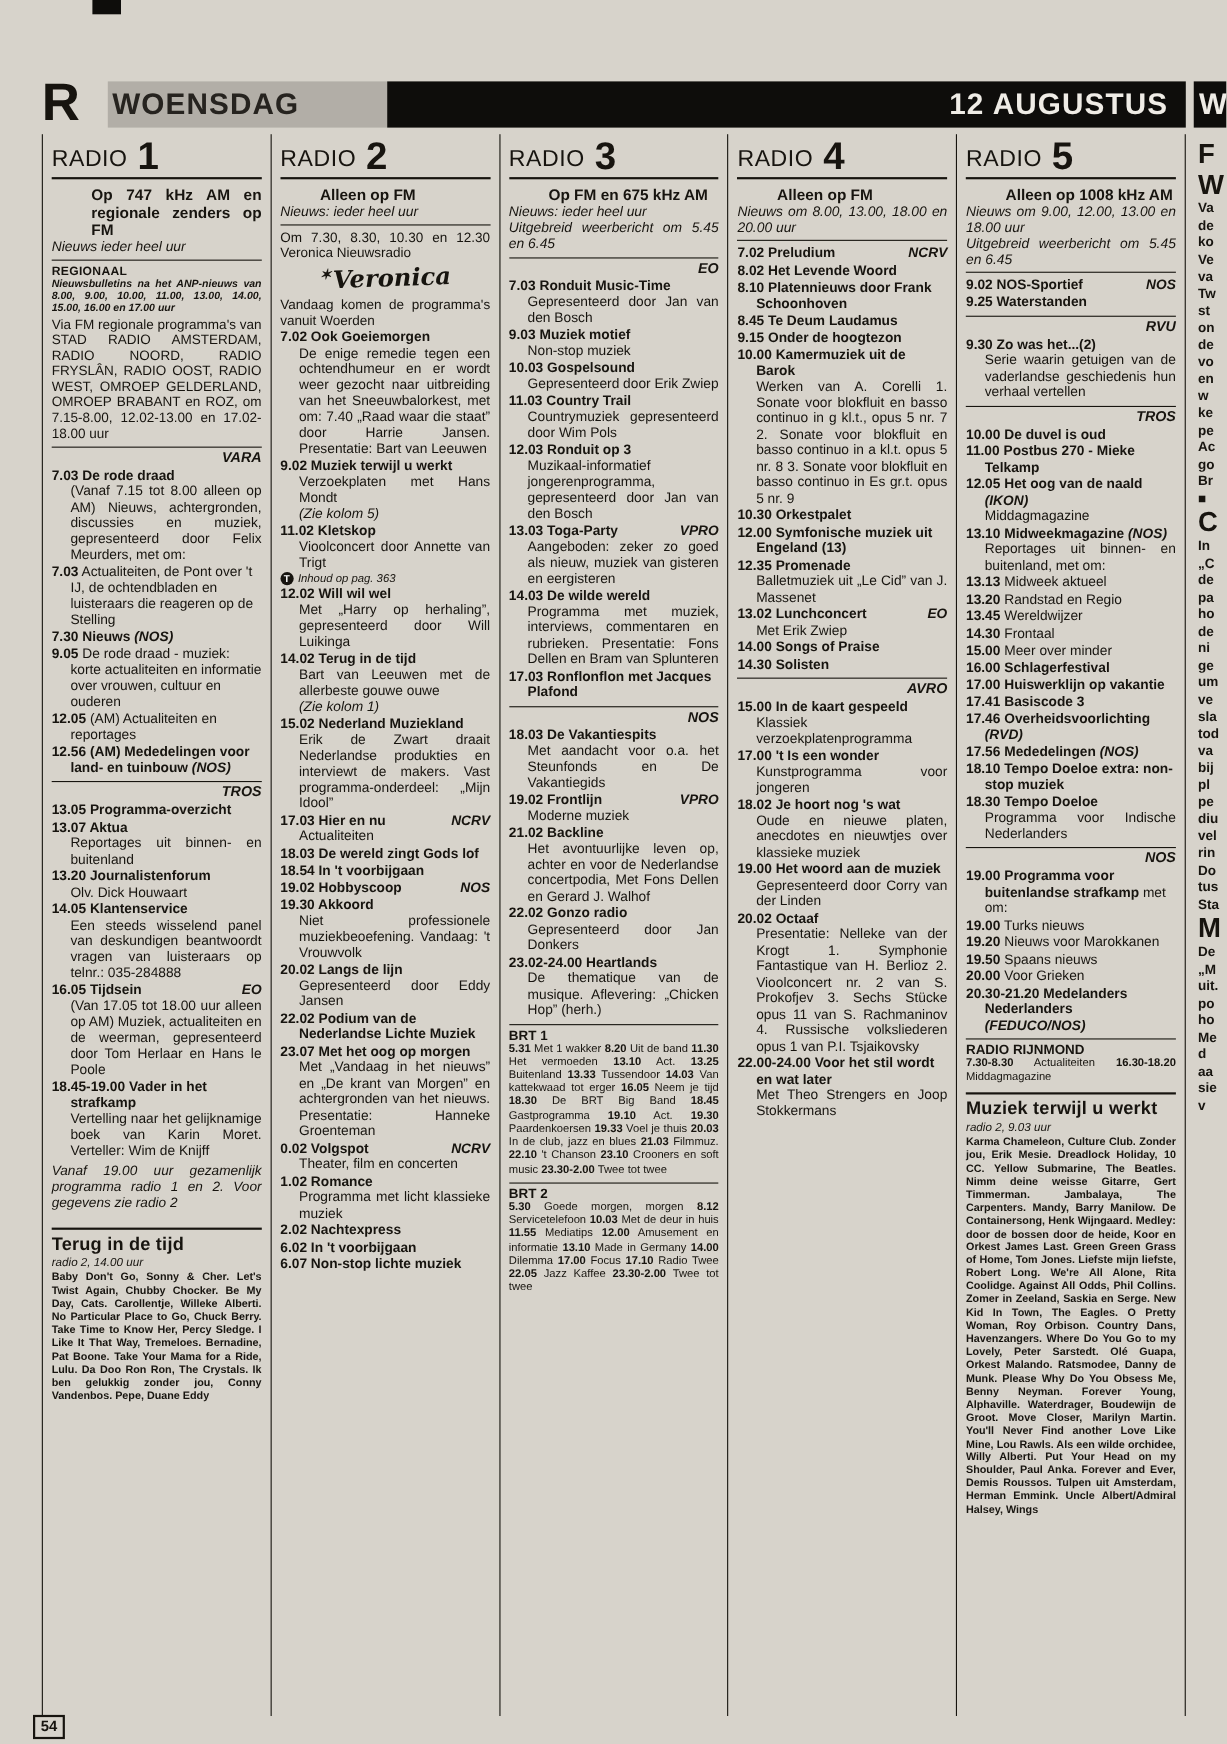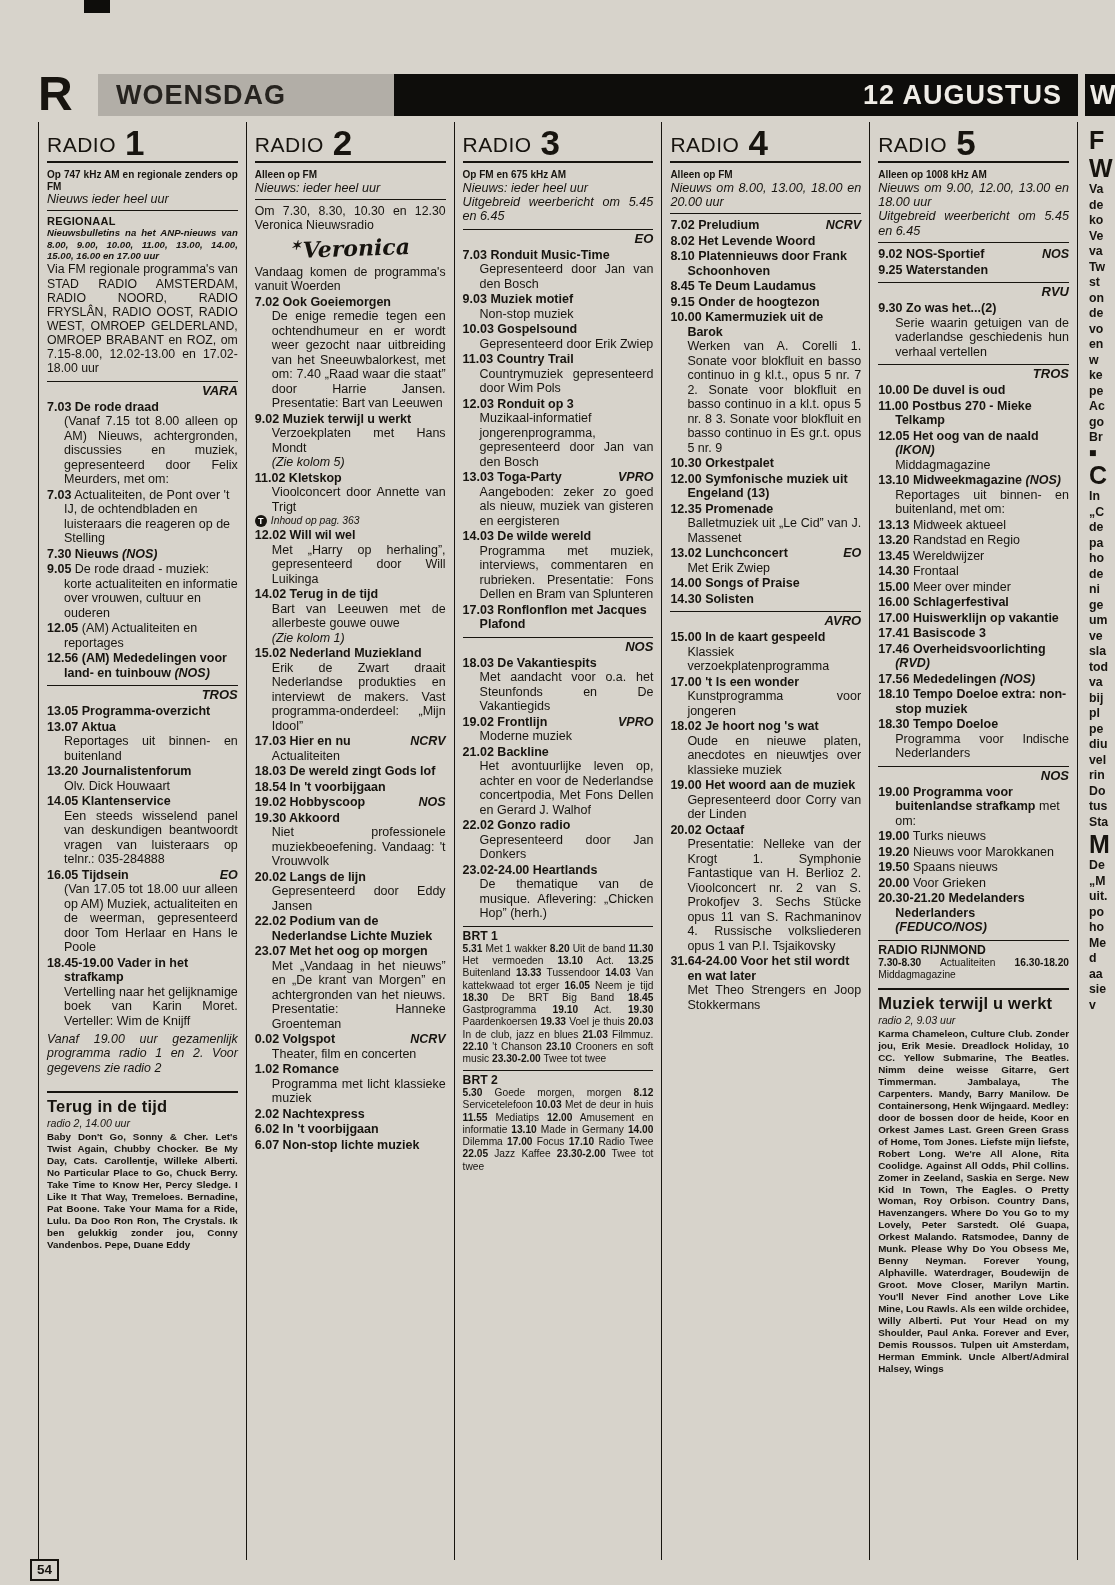--- a/index.html
+++ b/index.html
@@ -9,33 +9,33 @@
     font-family:"Liberation Sans", sans-serif;
     color:#17140f;
     overflow:hidden;
     position:relative;
   }
   .topmark { position:absolute; left:84px; top:0; width:26px; height:13px; background:#0e0d0b; }
 
   
   .header { position:absolute; left:38px; top:74px; width:1040px; height:42px; display:flex; align-items:stretch; }
   .r-letter { width:60px; font-size:48px; font-weight:bold; line-height:40px; letter-spacing:-2px; }
-  .graybar { width:296px; background:#b2aea7; color:#26231f; display:flex; align-items:center; font-size:27px; font-weight:bold; letter-spacing:1px; padding-left:18px; }
+  .graybar { width:254px; background:#b2aea7; color:#26231f; display:flex; align-items:center; font-size:27px; font-weight:bold; letter-spacing:1px; padding-left:4px; }
   .blackbar { flex:1; background:#0e0d0b; color:#efece6; display:flex; align-items:center; justify-content:flex-end; font-size:27px; font-weight:bold; letter-spacing:1px; padding-right:16px; }
 
   
   .columns { position:absolute; left:38px; top:122px; width:1040px; height:1438px; display:flex; border-right:1.7px solid #17140f; }
   .column { flex:1 1 0; min-width:0; padding:0 8px 4px 8px; border-left:1.7px solid #17140f; overflow:hidden; }
   .colhead { display:flex; align-items:flex-end; gap:9px; padding:7px 0 1px 0; }
   .stname { font-size:21px; font-weight:normal; letter-spacing:.5px; }
   .stnum  { font-size:35px; font-weight:bold; line-height:.8; letter-spacing:-1px; }
   .headrule { border-top:2.4px solid #17140f; margin:3px 0 6px 0; }
 
   p, .entry { hyphens:auto; }
-  .b-bold   { font-weight:bold; font-size:10px; line-height:1.15; text-align:justify; }
+  .b-bold   { font-weight:bold; font-size:14px; line-height:1.15; text-align:justify;margin-left:36px; }
   .b-italic { font-style:italic; font-size:12.6px; line-height:1.15; text-align:justify; }
   .b-plain  { font-size:12.3px; line-height:1.15; text-align:justify; margin:1px 0; }
   .b-caps   { font-weight:bold; font-size:11px; letter-spacing:.3px; margin-top:2px; }
   .b-anp    { font-weight:bold; font-style:italic; font-size:9.6px; line-height:1.18; text-align:justify; }
   .b-itpara { font-style:italic; font-size:12.4px; line-height:1.16; margin:4px 0 16px 0; text-align:justify; }
   .b-tinyit { font-style:italic; font-size:10.6px; margin:1px 0 2px 0; }
   .rule     { border-top:1.8px solid #17140f; margin:4px 0; }
   .network  { border-top:1.8px solid #17140f; text-align:right; font-weight:bold; font-style:italic; font-size:13px; padding-top:1px; margin:5px 0 2px 0; }
   .sectionhead { border-top:2.2px solid #17140f; font-weight:bold; font-size:16.5px; padding-top:4px; margin-top:7px; letter-spacing:.2px; }
   .smallbold { font-weight:bold; font-size:9.8px; line-height:1.22; text-align:justify; margin-top:2px; }
@@ -356,21 +356,21 @@
       </div>
       <div class="entry">
         <span class="ehead"><b class="etime">19.00</b><b class="etitle"> Het woord aan de muziek</b></span>
         <span class="edesc">Gepresenteerd door Corry van der Linden</span>
       </div>
       <div class="entry">
         <span class="ehead"><b class="etime">20.02</b><b class="etitle"> Octaaf</b></span>
         <span class="edesc">Presentatie: Nelleke van der Krogt 1. Symphonie Fantastique van H. Berlioz 2. Vioolconcert nr. 2 van S. Prokofjev 3. Sechs Stücke opus 11 van S. Rachmaninov 4. Russische volksliederen opus 1 van P.I. Tsjaikovsky</span>
       </div>
       <div class="entry">
-        <span class="ehead"><b class="etime">31.64-24.00</b><b class="etitle"> Voor het stil wordt en wat later</b></span>
+        <span class="ehead"><b class="etime">22.00-24.00</b><b class="etitle"> Voor het stil wordt en wat later</b></span>
         <span class="edesc">Met Theo Strengers en Joop Stokkermans</span>
       </div>
     </div>
     <div class="column">
       <div class="colhead">
         <span class="stname">RADIO</span>
         <span class="stnum">5</span>
       </div>
       <div class="headrule"></div>
       <p class="b-bold">Alleen op 1008 kHz AM</p>

